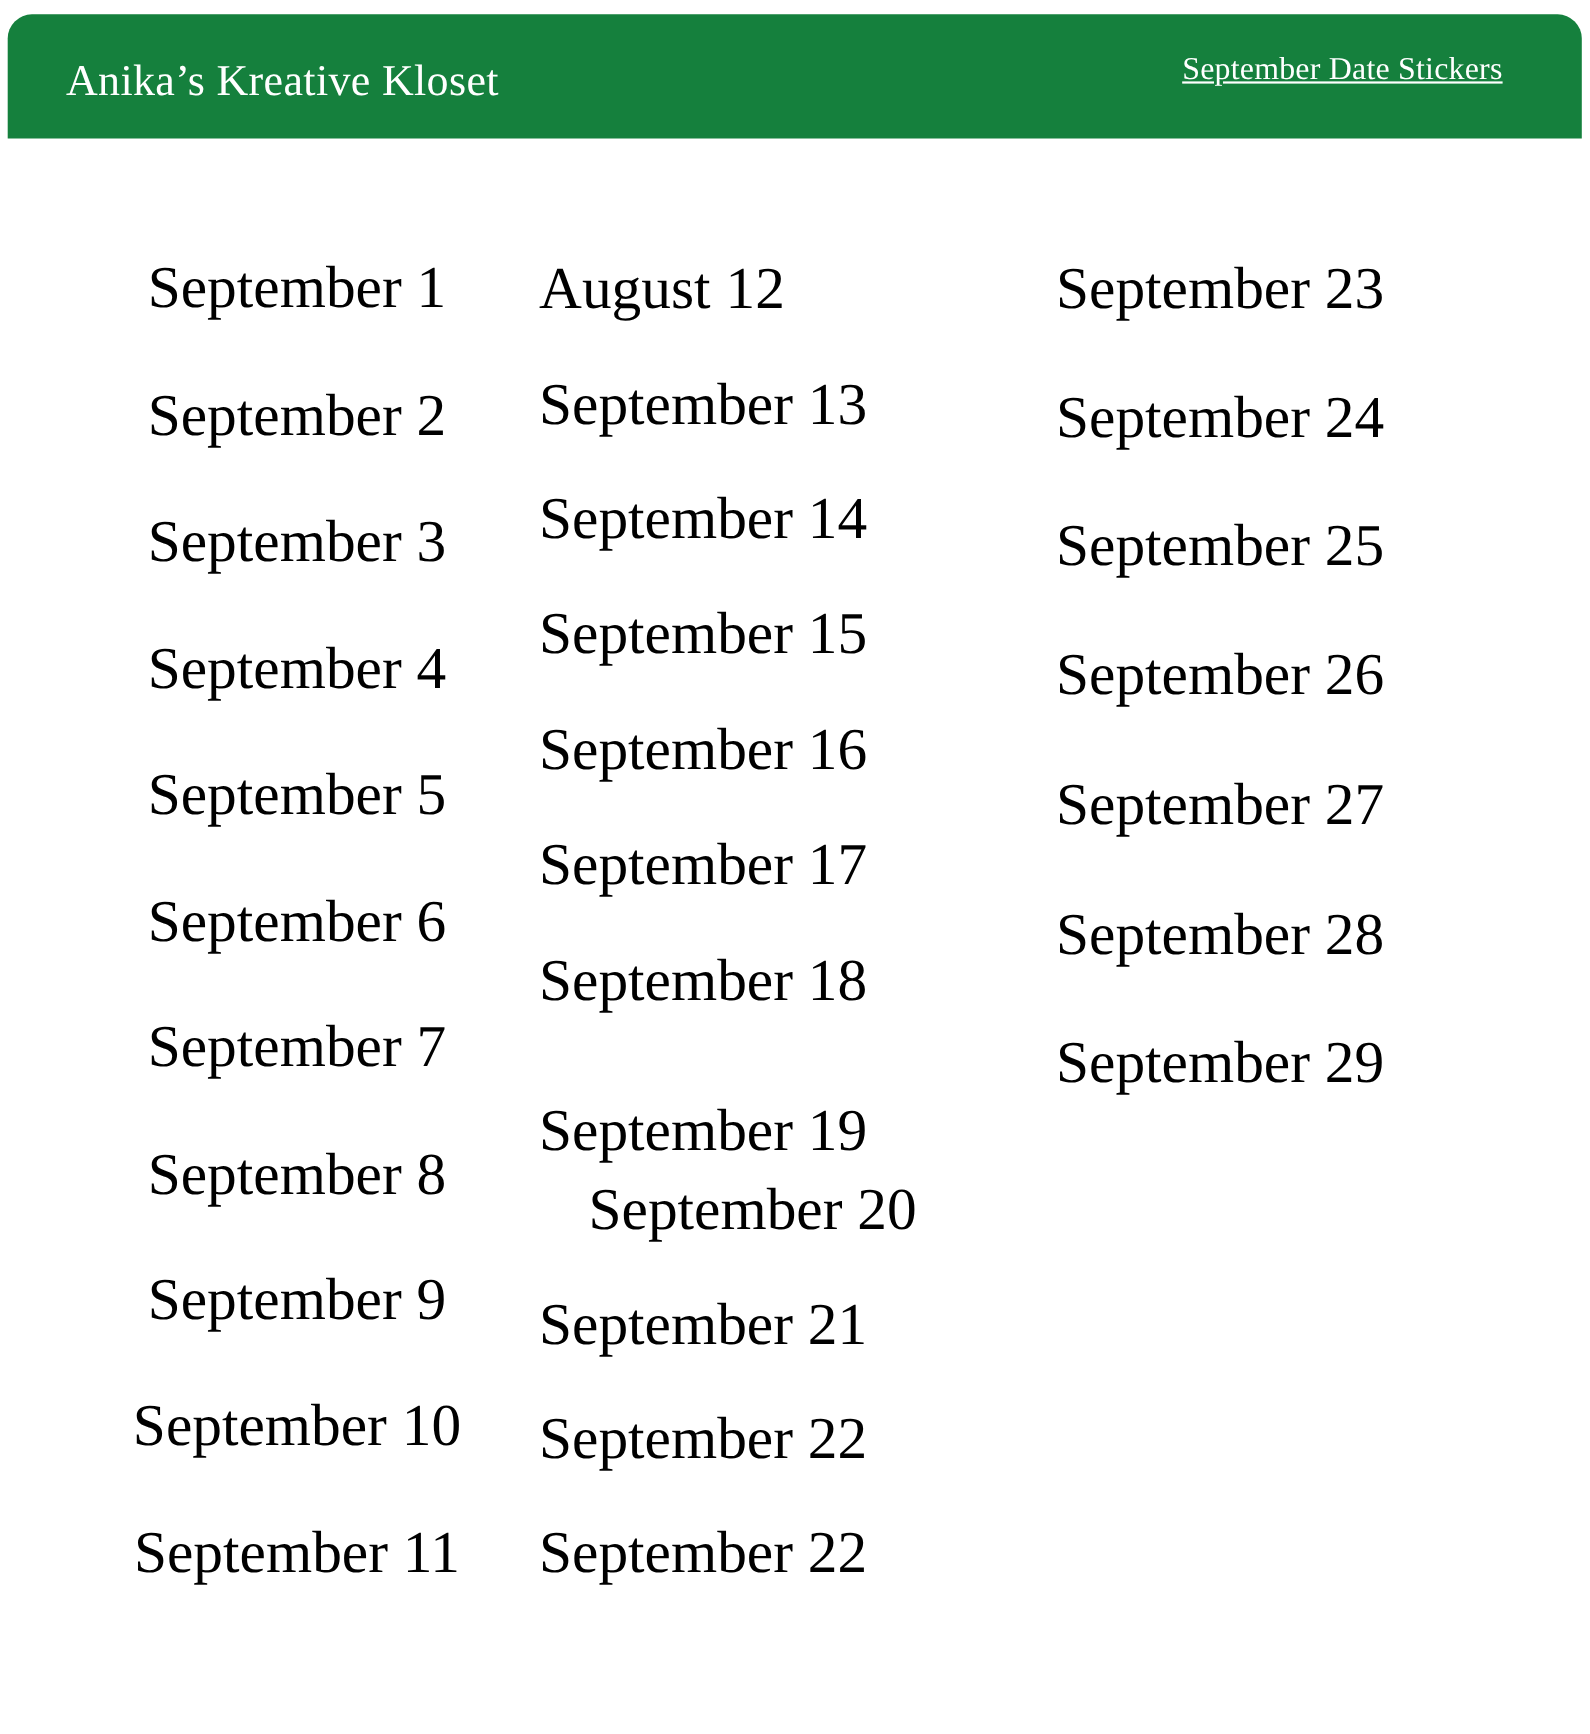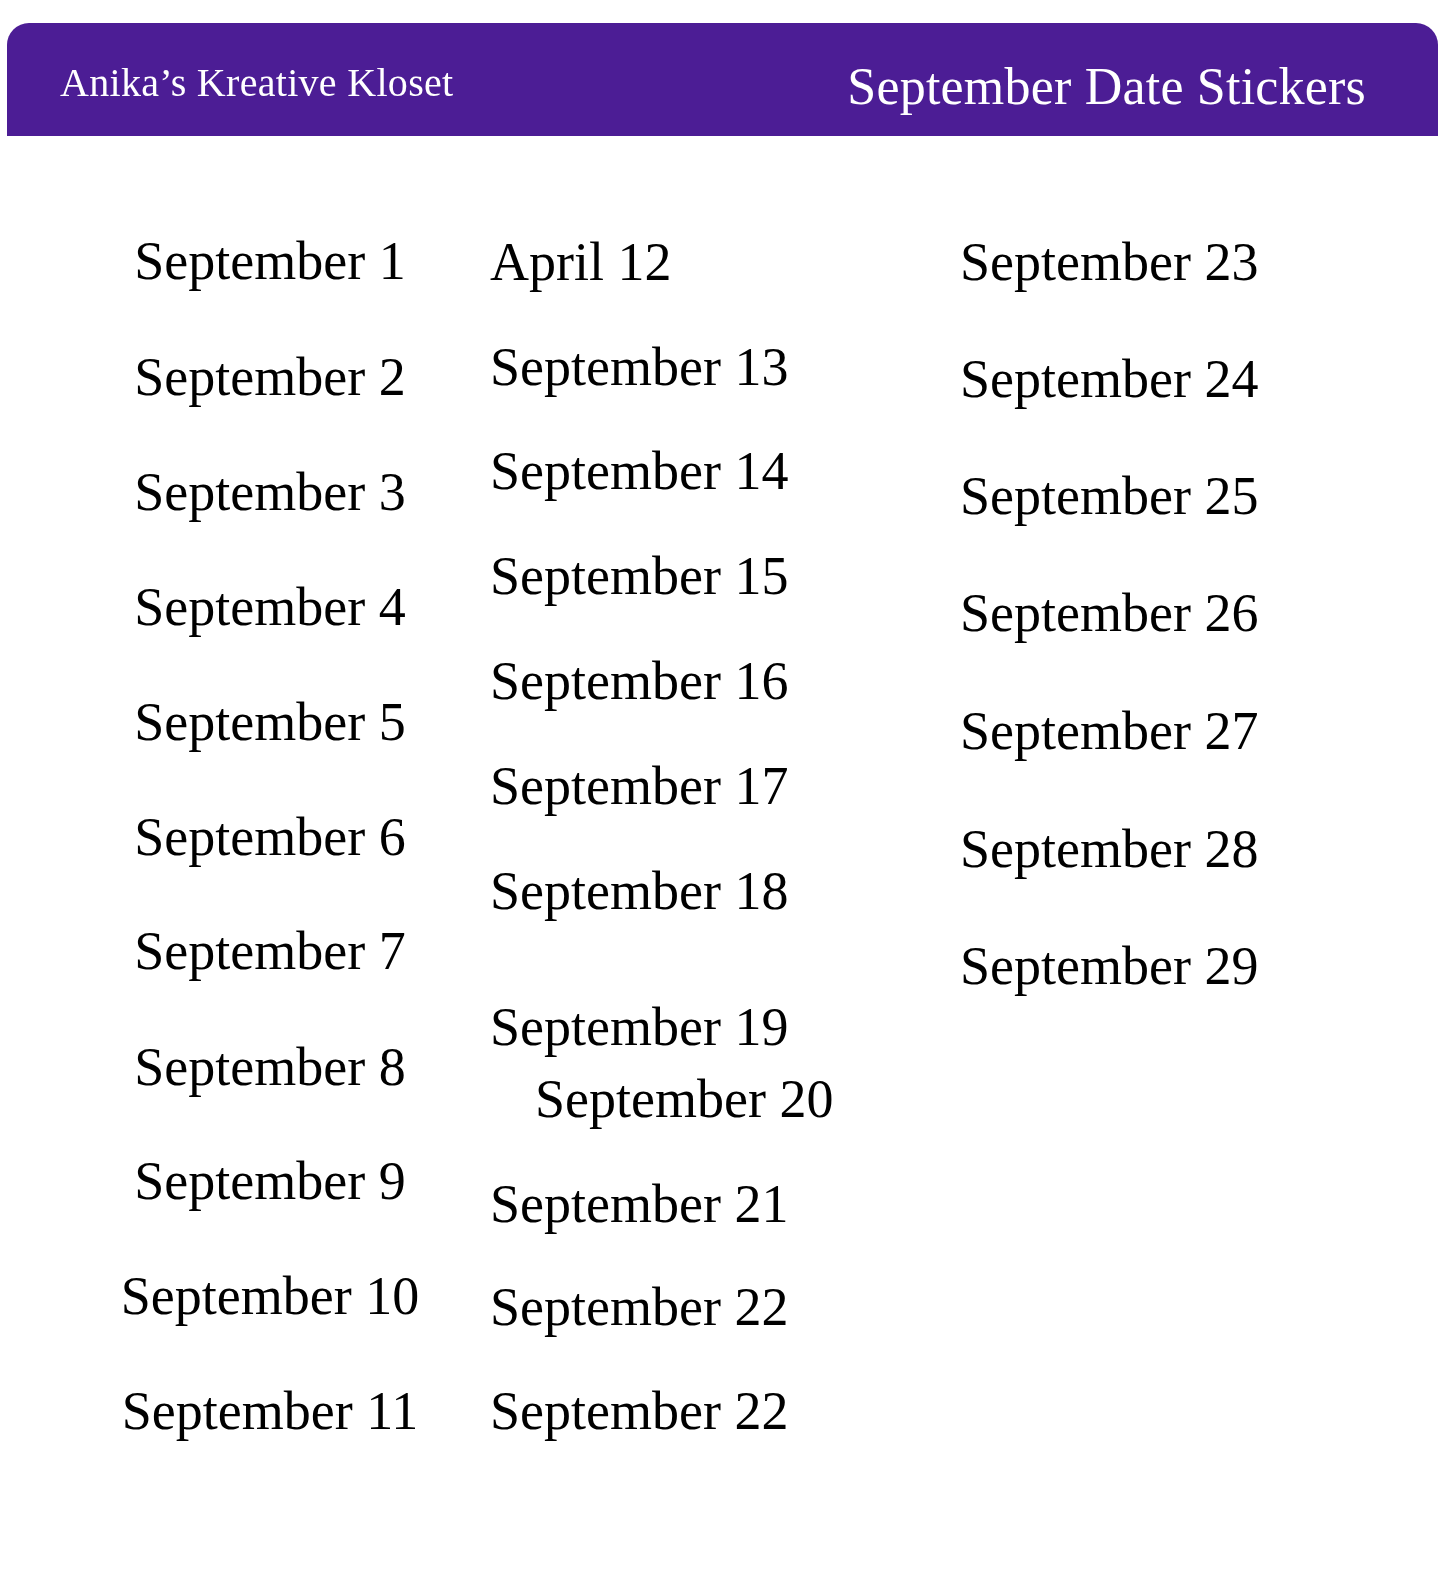--- a/index.html
+++ b/index.html
@@ -16,24 +16,24 @@
     width: 1445px;
     height: 1576px;
     background: #ffffff;
     overflow: hidden;
   }
 
   
   .header-bar {
     position: absolute;
     left: 7px;
-    top: 23px;
+    top: 13px;
     width: 1431px;
     height: 113px;
-    background: #4c1d95;
+    background: #15803d;
     border-radius: 22px 22px 0 0;
     padding-left: 41px;
   }
 
   .header-inner {
     position: absolute;
     left: 0; top: 0; right: 0; bottom: 0;
     display: flex;
     align-items: center;
   }
@@ -48,23 +48,24 @@
     letter-spacing: 0.3px;
     white-space: nowrap;
   }
 
   .doc-title {
     position: absolute;
     right: 72px;
     top: 34px;
     color: #ffffff;
     font-family: "Liberation Serif", serif;
-    font-size: 52px;
+    font-size: 29px;
     letter-spacing: 0.2px;
     white-space: nowrap;
+    text-decoration: underline;
   }
 
   
   .sheet {
     position: absolute;
     left: 0;
     top: 122px;
     width: 1445px;
     height: 1454px;
   }
@@ -112,21 +113,21 @@
         <div class="sticker" style="top: 458px;">September 4</div>
         <div class="sticker" style="top: 573px;">September 5</div>
         <div class="sticker" style="top: 688px;">September 6</div>
         <div class="sticker" style="top: 802px;">September 7</div>
         <div class="sticker" style="top: 918px;">September 8</div>
         <div class="sticker" style="top: 1032px;">September 9</div>
         <div class="sticker" style="top: 1147px;">September 10</div>
         <div class="sticker" style="top: 1262px;">September 11</div>
       </div>
     <div class="column col-2">
-        <div class="sticker" style="top: 113px;">April 12</div>
+        <div class="sticker" style="top: 113px;">August 12</div>
         <div class="sticker" style="top: 218px;">September 13</div>
         <div class="sticker" style="top: 322px;">September 14</div>
         <div class="sticker" style="top: 427px;">September 15</div>
         <div class="sticker" style="top: 532px;">September 16</div>
         <div class="sticker" style="top: 637px;">September 17</div>
         <div class="sticker" style="top: 742px;">September 18</div>
         <div class="sticker" style="top: 846px; margin-top: 32px;">September 19</div>
         <div class="sticker" style="top: 950px; margin-left: 45px;">September 20</div>
         <div class="sticker" style="top: 1055px;">September 21</div>
         <div class="sticker" style="top: 1158px;">September 22</div>

